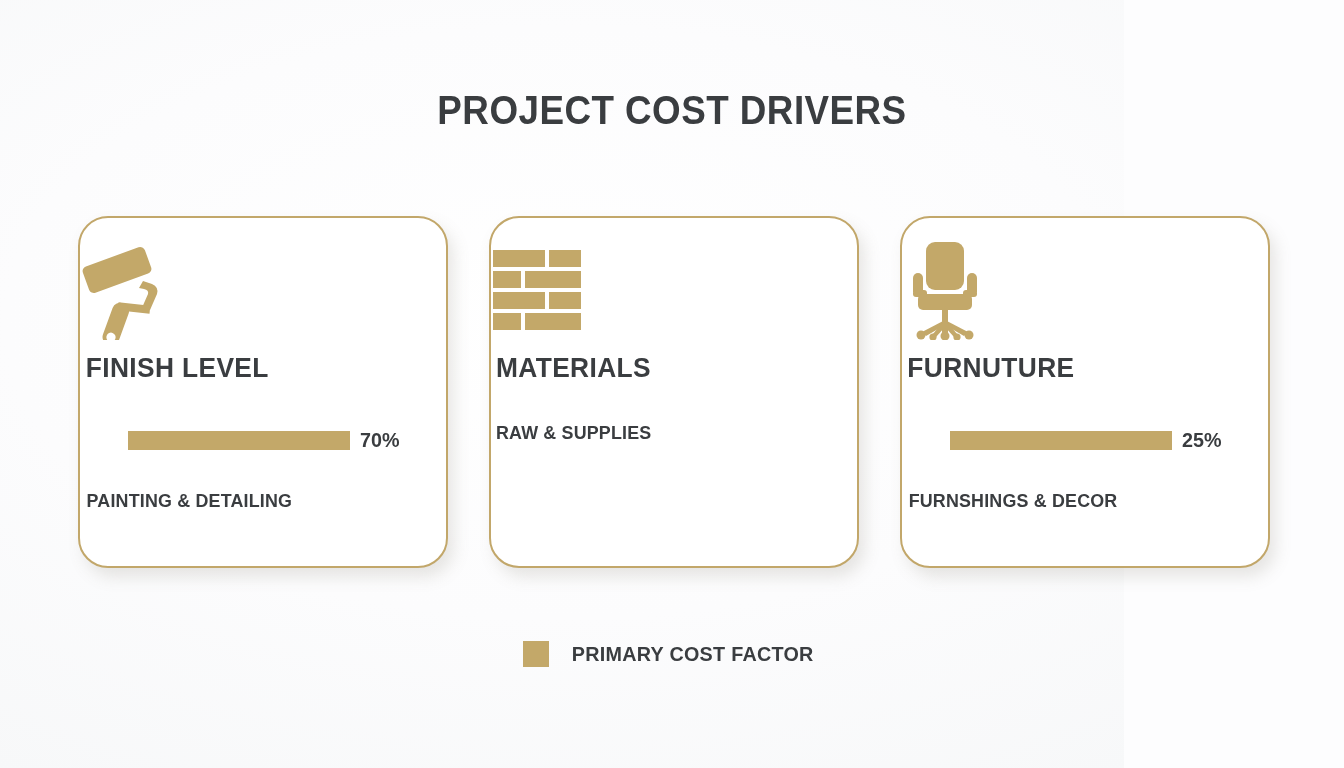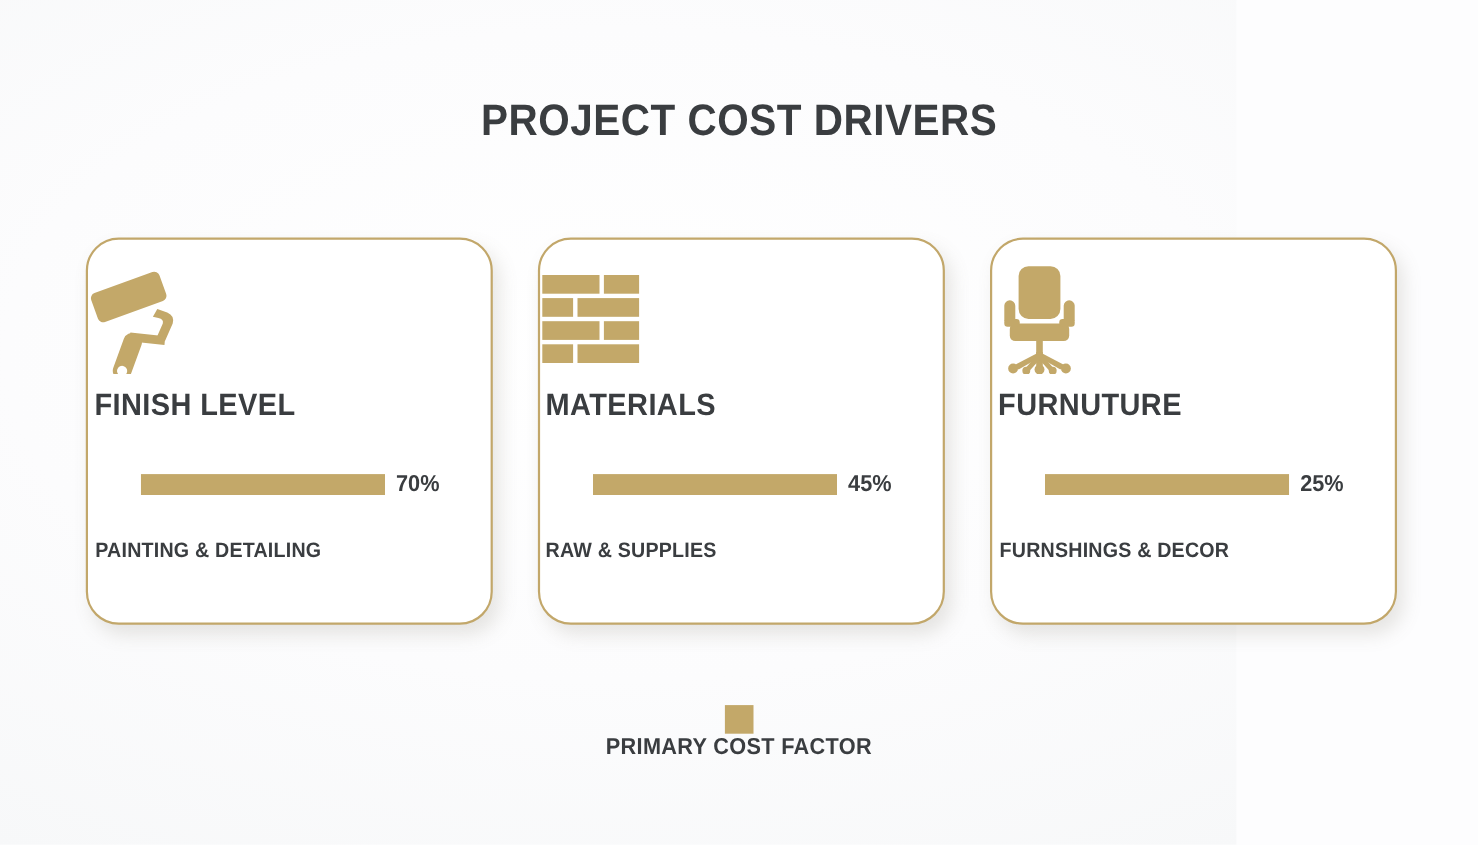--- a/index.html
+++ b/index.html
@@ -139,21 +139,21 @@
 
   
   .legend {
     position: absolute;
     top: 641px;
     left: 0;
     width: 1344px;
     display: flex;
     align-items: center;
     justify-content: center;
-    flex-direction: column;
+    gap: 15px;
   }
   .legend-swatch {
     width: 26px;
     height: 26px;
     background: #c3a869;
     flex: 0 0 auto;
   }
   .legend-label {
     font-size: 21px;
     font-weight: 700;
@@ -223,26 +223,20 @@
             <rect x="58" y="44" width="32" height="17"></rect>
 
             <rect x="2" y="65" width="28" height="17"></rect>
             <rect x="34" y="65" width="56" height="17"></rect>
           </g>
         </svg>
       </div>
 
       <div class="card-title">MATERIALS</div>
 
-      <div class="bar-row">
-        <div class="bar-track">
-          <div class="bar-fill"></div>
-        </div>
-        <div class="bar-pct">45%</div>
-      </div>
 
       <div class="card-caption">RAW &amp; SUPPLIES</div>
     </div>
 
     <div class="card">
 
       <div class="icon-wrap">
         <svg width="86" height="100" viewBox="0 0 86 100" aria-hidden="true">
           <g fill="#c3a869">
 

